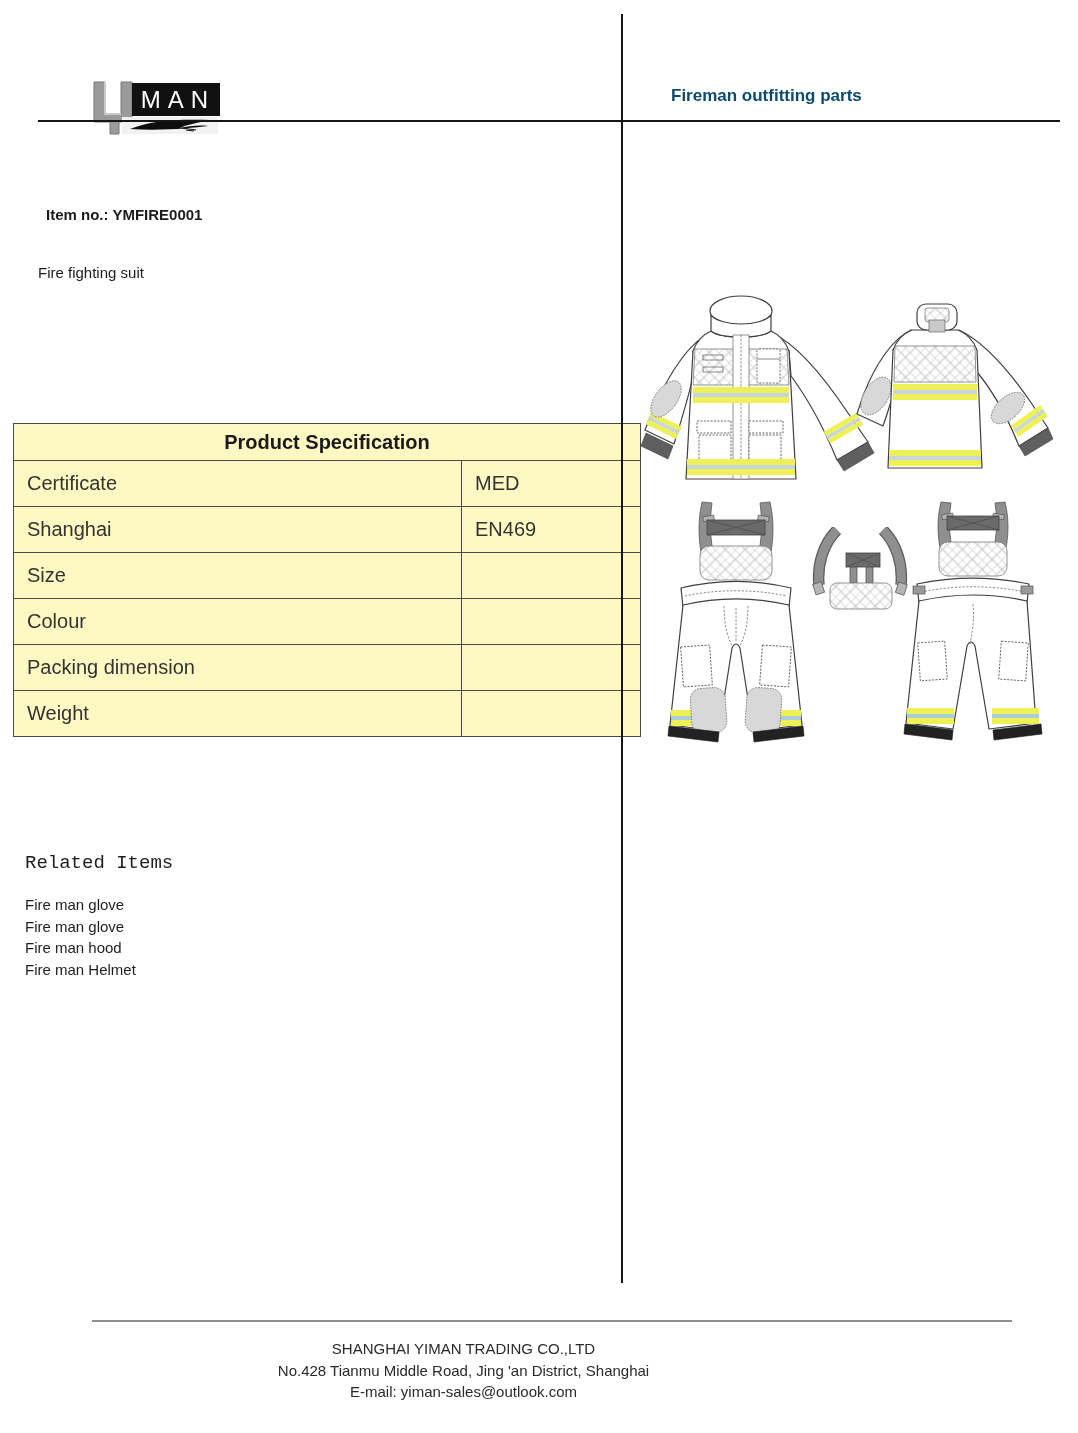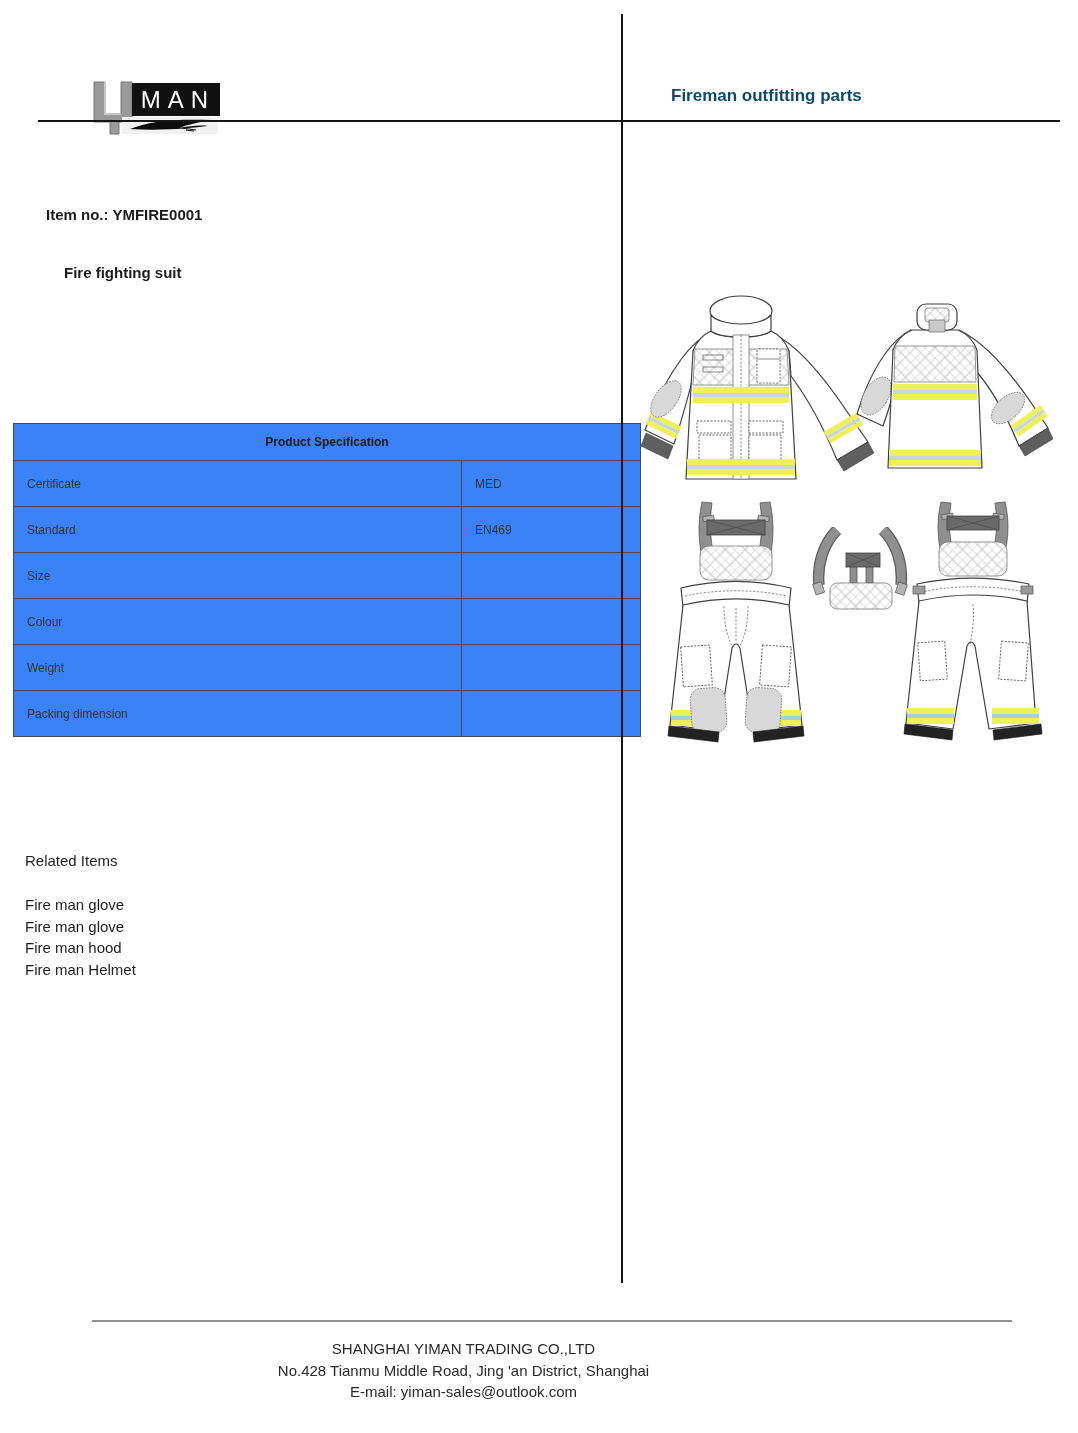--- a/index.html
+++ b/index.html
@@ -19,36 +19,36 @@
   .logo-swoosh{position:absolute;left:30px;top:37px;width:96px;height:17px;background:#f1f1f1;}
 
   
   .header-rule{left:38px;top:120px;width:1022px;height:2px;background:var(--line-color,#151515);}
   .page-divider{left:621px;top:14px;width:2px;height:1269px;background:var(--line-color,#151515);z-index:5;}
   .footer-rule{left:92px;top:1320px;width:920px;height:2px;background:var(--divider-gray,#8f8f8f);}
 
   .page-title{left:624px;top:86px;font-size:17px;font-weight:700;color:#0c4a6e;padding-left:47px;}
 
   .item-no{left:46px;top:206px;font-size:15px;font-weight:600;color:#1c1c1c;}
-  .product-name{left:64px;top:264px;font-size:15px;font-weight:700;color:#1c1c1c;}
+  .product-name{left:38px;top:264px;font-size:15px;font-weight:400;color:#1c1c1c;}
 
   
   .spec-table{left:13px;top:423px;width:627px;border-collapse:collapse;table-layout:fixed;}
   .spec-table td{
-    border:1.6px solid #4a4a4a;font-size:12px;color:#333;
-    padding:0 0 0 13px;vertical-align:middle;background:#3b82f6;
+    border:1.6px solid #4a4a4a;font-size:20px;color:#333;
+    padding:0 0 0 13px;vertical-align:middle;background:#fef9c3;
   }
   .spec-table td.hd{
     text-align:center;font-weight:700;color:#1a1a1a;height:36px;padding:0;
   }
   .spec-table td.lbl{height:45px;}
   .spec-table td.val{height:45px;}
 
   
-  .related-title{left:25px;top:852px;font-size:15px;color:#1e1e1e;}
+  .related-title{left:25px;top:852px;font-size:19px;color:#1e1e1e;font-family:Liberation Mono, monospace;}
   .related-list{left:25px;top:894px;font-size:15px;color:#1e1e1e;line-height:21.5px;}
 
   
   .footer-text{left:0;top:1338px;width:927px;text-align:center;font-size:15px;line-height:21.5px;color:#2a2a2a;}
 
   
   .drawing{position:absolute;}
   .outl{fill:#fff;stroke:var(--drawing-outline,#3f3f3f);stroke-width:1.2;stroke-linejoin:round;}
   .thin{fill:none;stroke:#6b6b6b;stroke-width:.8;}
   .dash{stroke-dasharray:2.2 1.6;}
@@ -106,37 +106,37 @@
     </colgroup>
   <tbody>
     <tr>
       <td class="hd" colspan="2">Product Specification</td>
     </tr>
     <tr>
       <td class="lbl">Certificate</td>
       <td class="val">MED</td>
     </tr>
     <tr>
-      <td class="lbl">Standard</td>
+      <td class="lbl">Shanghai</td>
       <td class="val">EN469</td>
     </tr>
     <tr>
       <td class="lbl">Size</td>
       <td class="val"></td>
     </tr>
     <tr>
       <td class="lbl">Colour</td>
       <td class="val"></td>
     </tr>
     <tr>
+      <td class="lbl">Packing dimension</td>
+      <td class="val"></td>
+    </tr>
+    <tr>
       <td class="lbl">Weight</td>
-      <td class="val"></td>
-    </tr>
-    <tr>
-      <td class="lbl">Packing dimension</td>
       <td class="val"></td>
     </tr>
   </tbody>
 </table>
 
 <svg class="drawing" style="left:640px;top:293px" width="250" height="200" viewBox="0 0 250 200">
   <g>
     <path class="outl" d="M70,40 C52,48 30,76 12,120 L5,137 L34,151 C44,119 51,96 55,74 L53,58 Z"></path>
     <path class="outl" d="M132,40 C154,50 180,78 208,120 L228,149 L197,167 C183,133 168,106 151,83 L149,58 Z"></path>
   </g>

